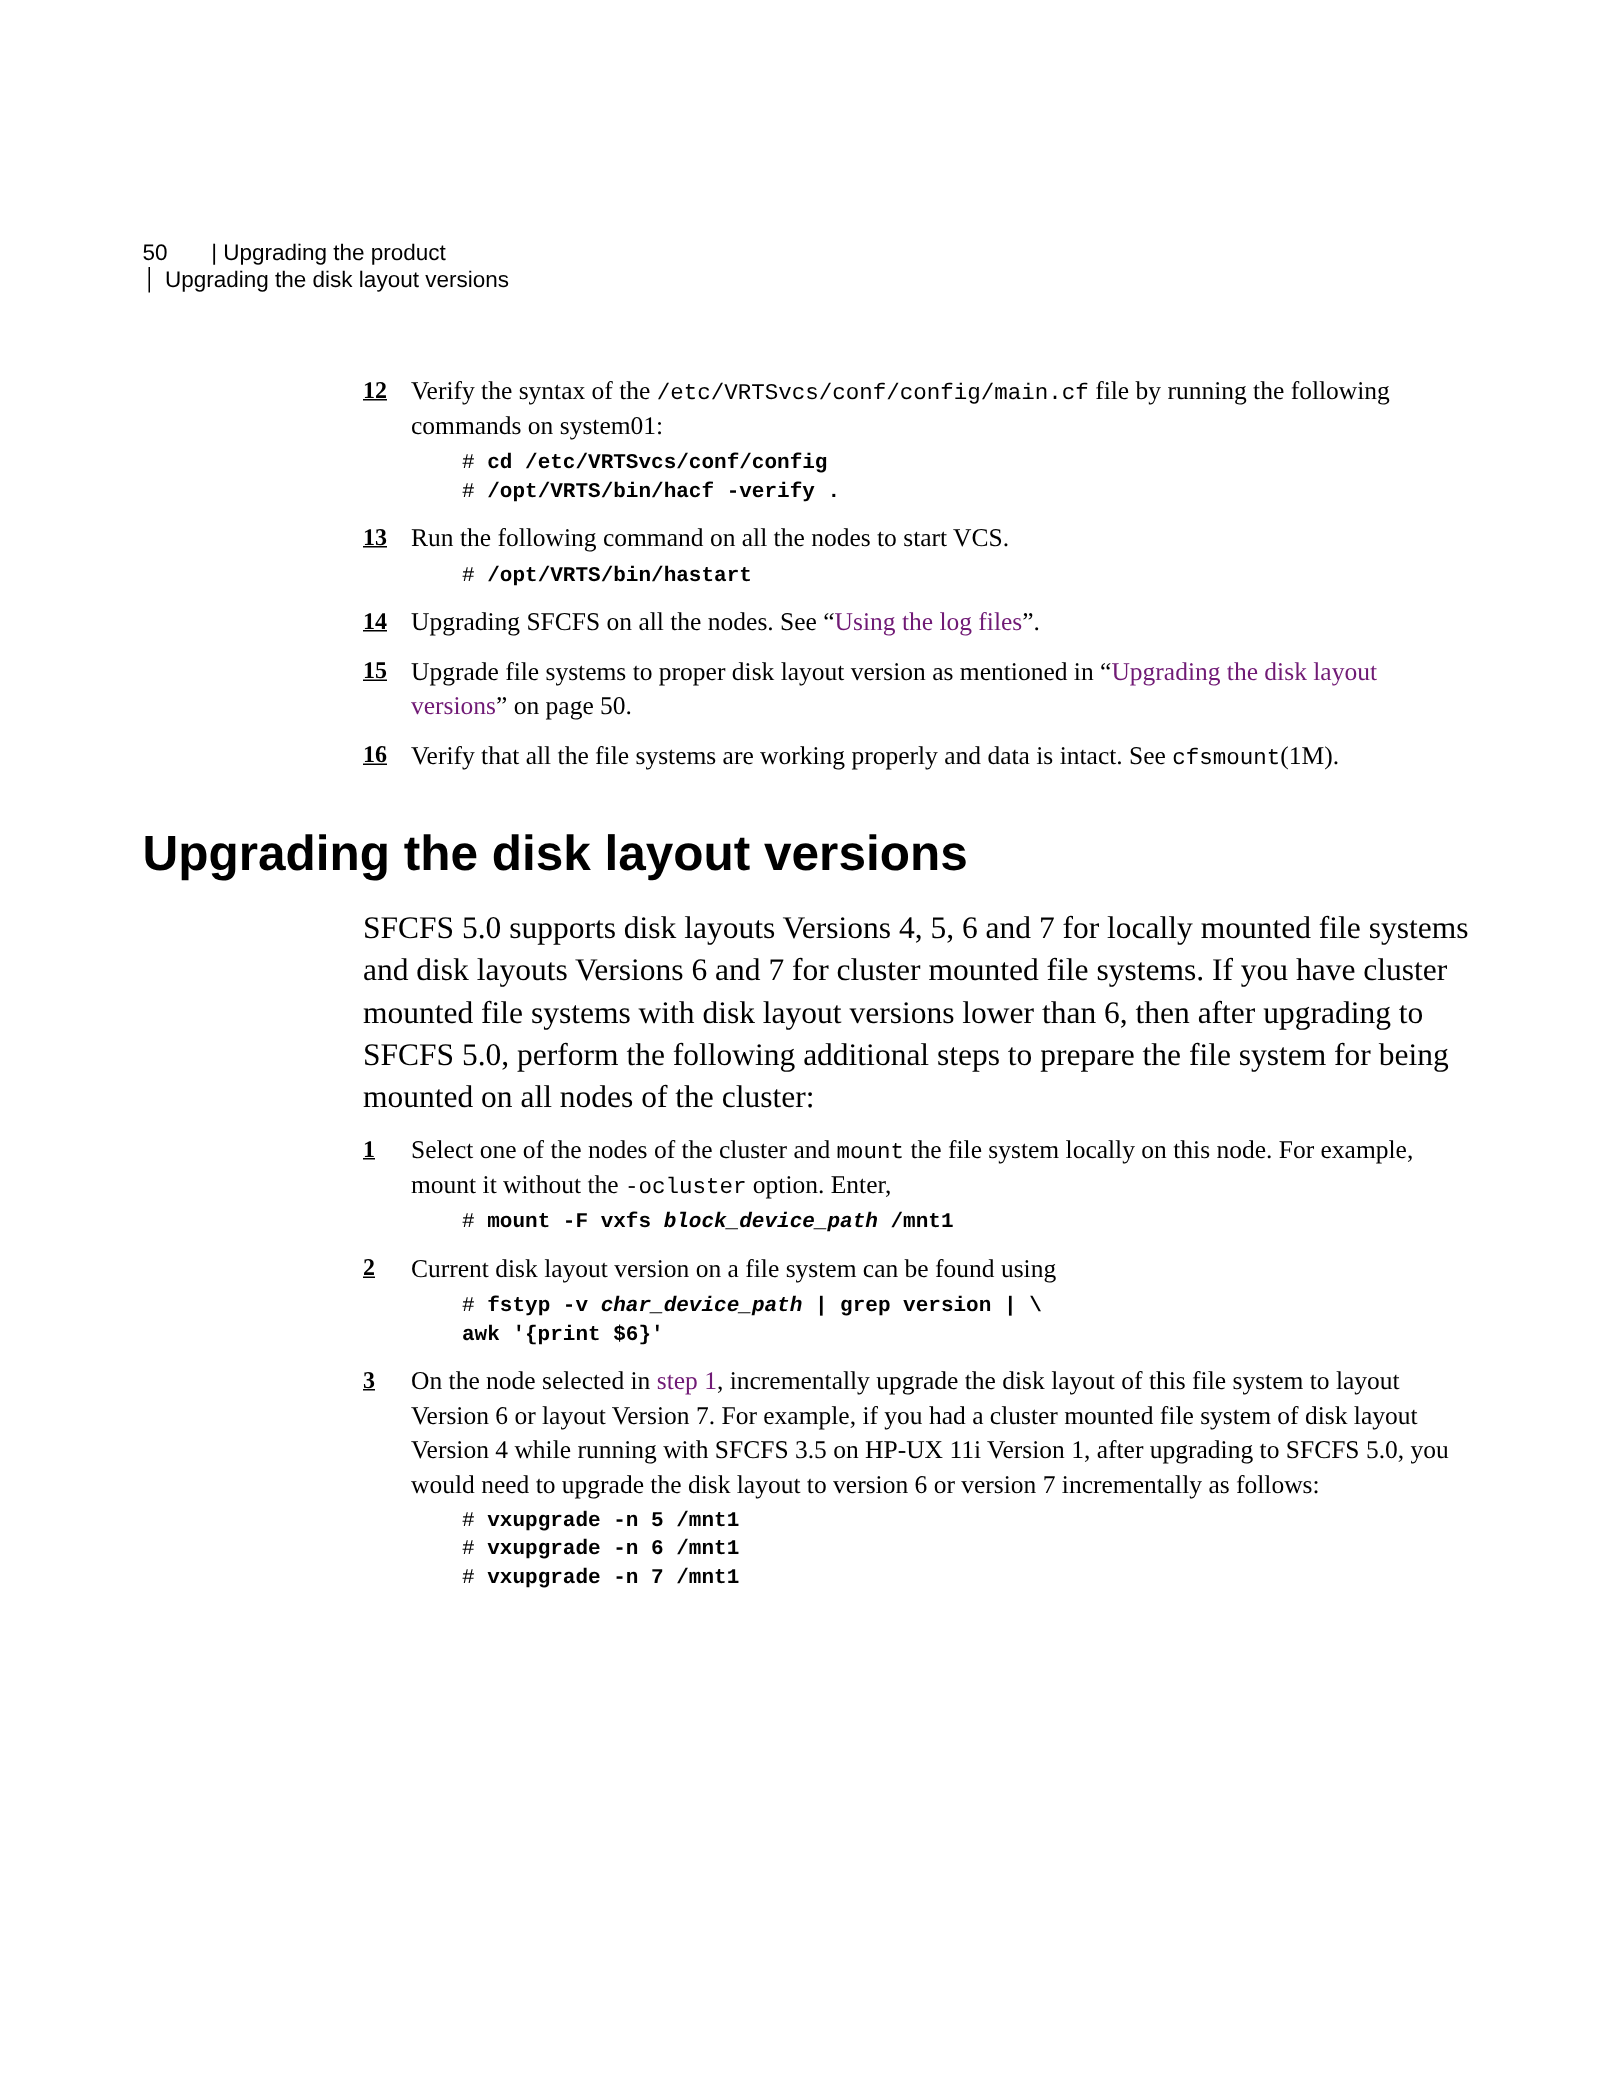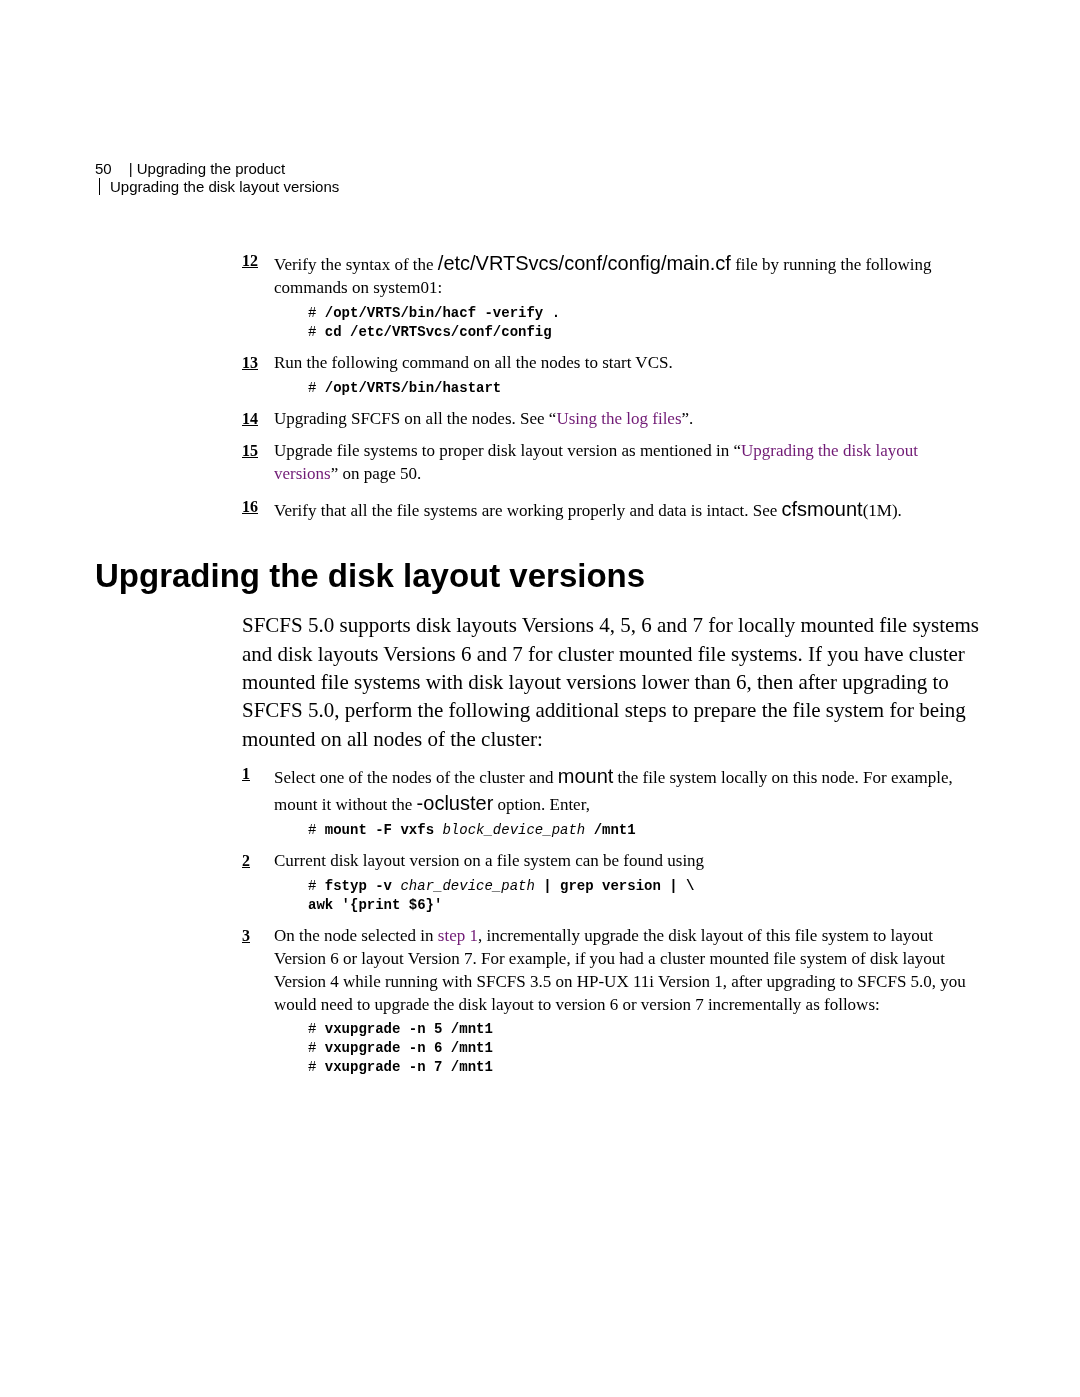--- a/index.html
+++ b/index.html
@@ -15,21 +15,21 @@
     box-sizing: border-box;
   }
   .header {
     font-family: Arial, Helvetica, sans-serif;
     font-size: 15px;
     color: #000;
     margin-bottom: 55px;
   }
   .header .pageno {
     float: left;
-    margin-right: 8px;
+    margin-right: 20px;
   }
   .header .h1, .header .h2 {
     display: block;
   }
   .header .h2 {
     border-left: 1px solid #000;
     padding-left: 10px;
     margin-left: 4px;
     margin-top: 1px;
     font-weight: 500;
@@ -72,26 +72,26 @@
     font-size: 14px;
     white-space: pre;
   }
   .code-line .prompt {
     font-weight: normal;
   }
   .code-line .cmd {
     font-weight: bold;
   }
   .code-line .arg {
-    font-weight: normal;
+    font-weight: bold;
     font-style: italic;
   }
   .inline-code {
-    font-family: Liberation Sans, sans-serif;
-    font-size: 20px;
+    font-family: Liberation Mono, monospace;
+    font-size: 15px;
   }
   a.link {
     color: #701a75;
     text-decoration: none;
   }
   .note-box {
     border-top: 1px solid #000;
     border-bottom: 1px solid #000;
     padding: 10px 4px;
     margin: 8px 0 18px 32px;
@@ -125,22 +125,22 @@
   </div>
 
   <div class="content">
 
     <ol class="steps">
 
       <li>
         <span class="num">12</span>
         <span>Verify the syntax of the </span><span class="inline-code">/etc/VRTSvcs/conf/config/main.cf</span><span> file by running the following commands on system01:</span>
         <div class="code-block">
+          <div class="code-line"><span class="prompt"># </span><span class="cmd">cd /etc/VRTSvcs/conf/config</span></div>
           <div class="code-line"><span class="prompt"># </span><span class="cmd">/opt/VRTS/bin/hacf -verify .</span></div>
-          <div class="code-line"><span class="prompt"># </span><span class="cmd">cd /etc/VRTSvcs/conf/config</span></div>
         </div>
       </li>
 
       <li>
         <span class="num">13</span>
         <span>Run the following command on all the nodes to start VCS.</span>
         <div class="code-block">
           <div class="code-line"><span class="prompt"># </span><span class="cmd">/opt/VRTS/bin/hastart</span></div>
         </div>
       </li>

